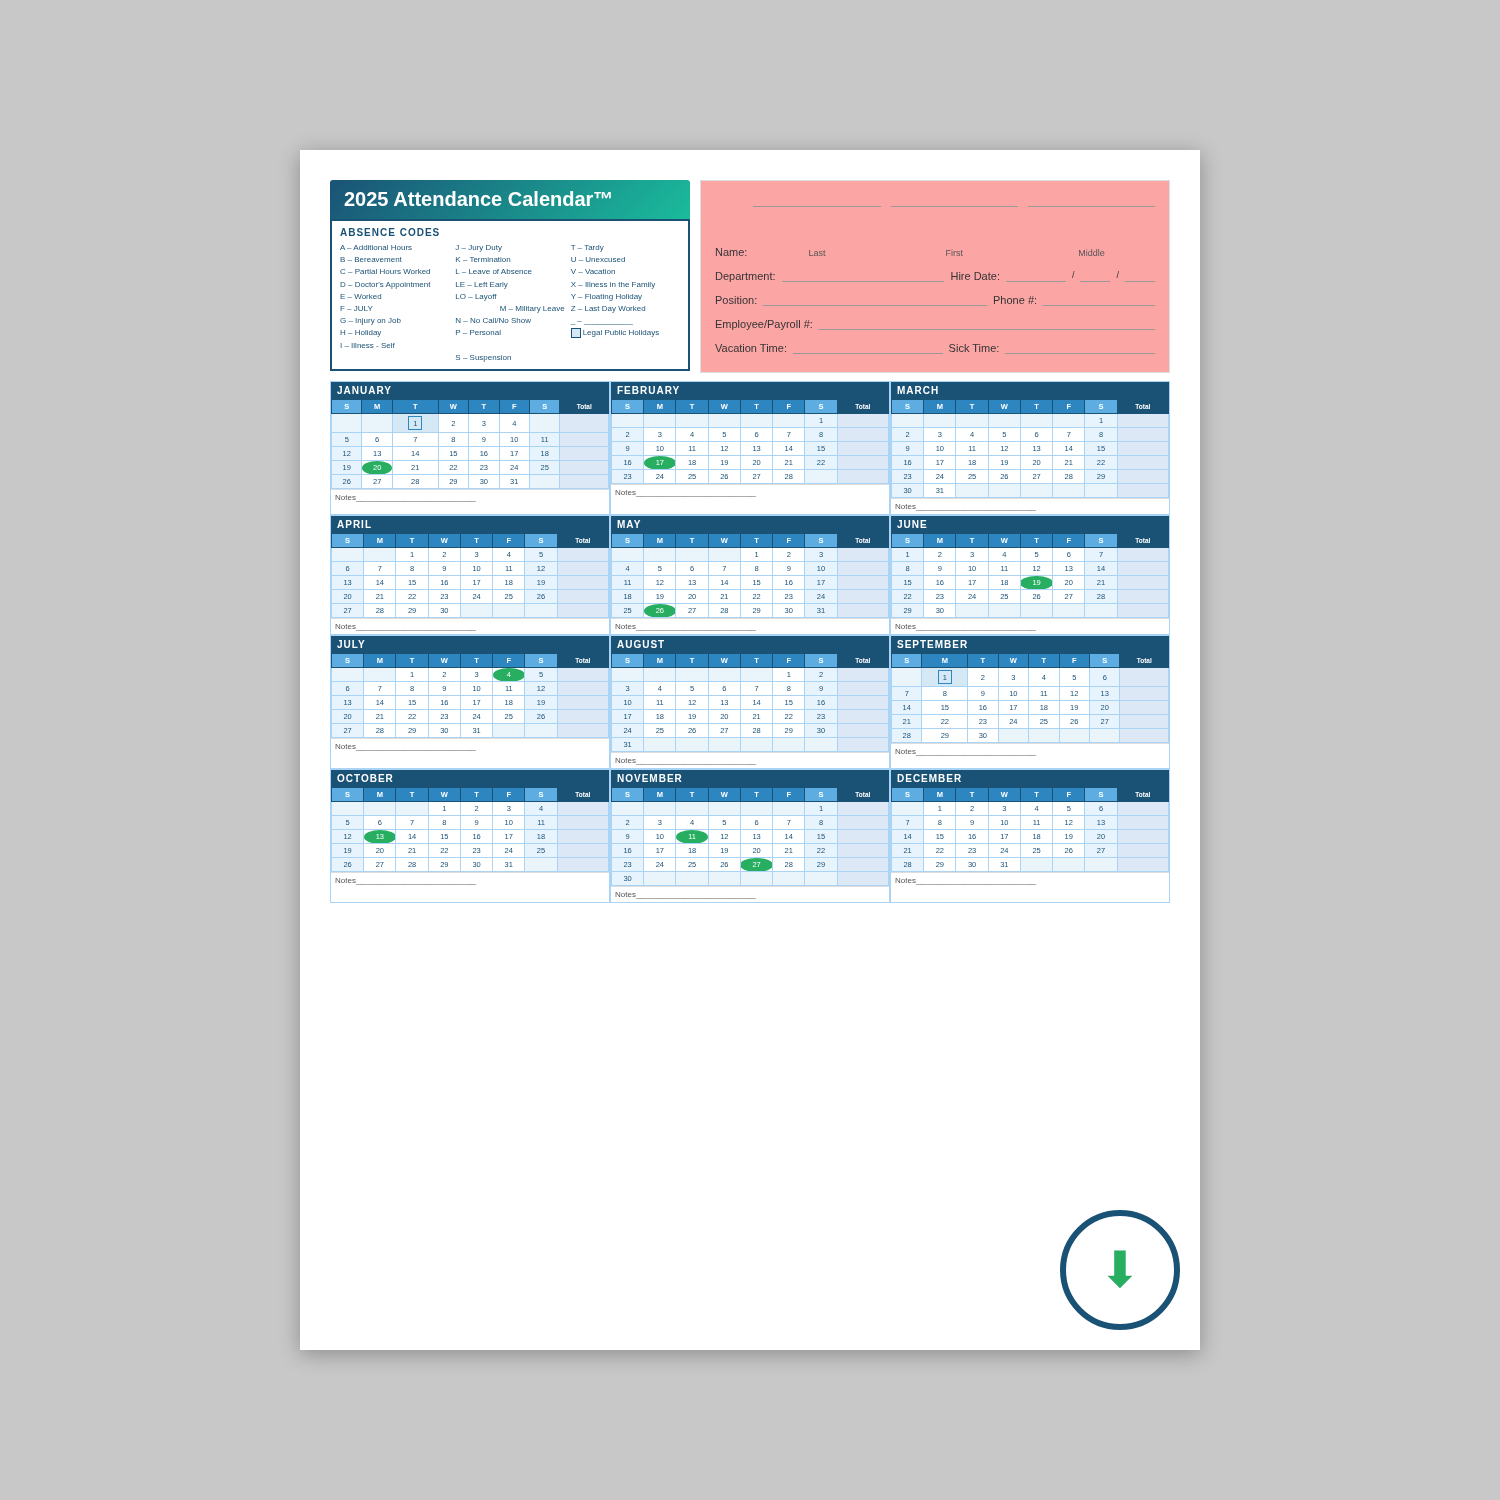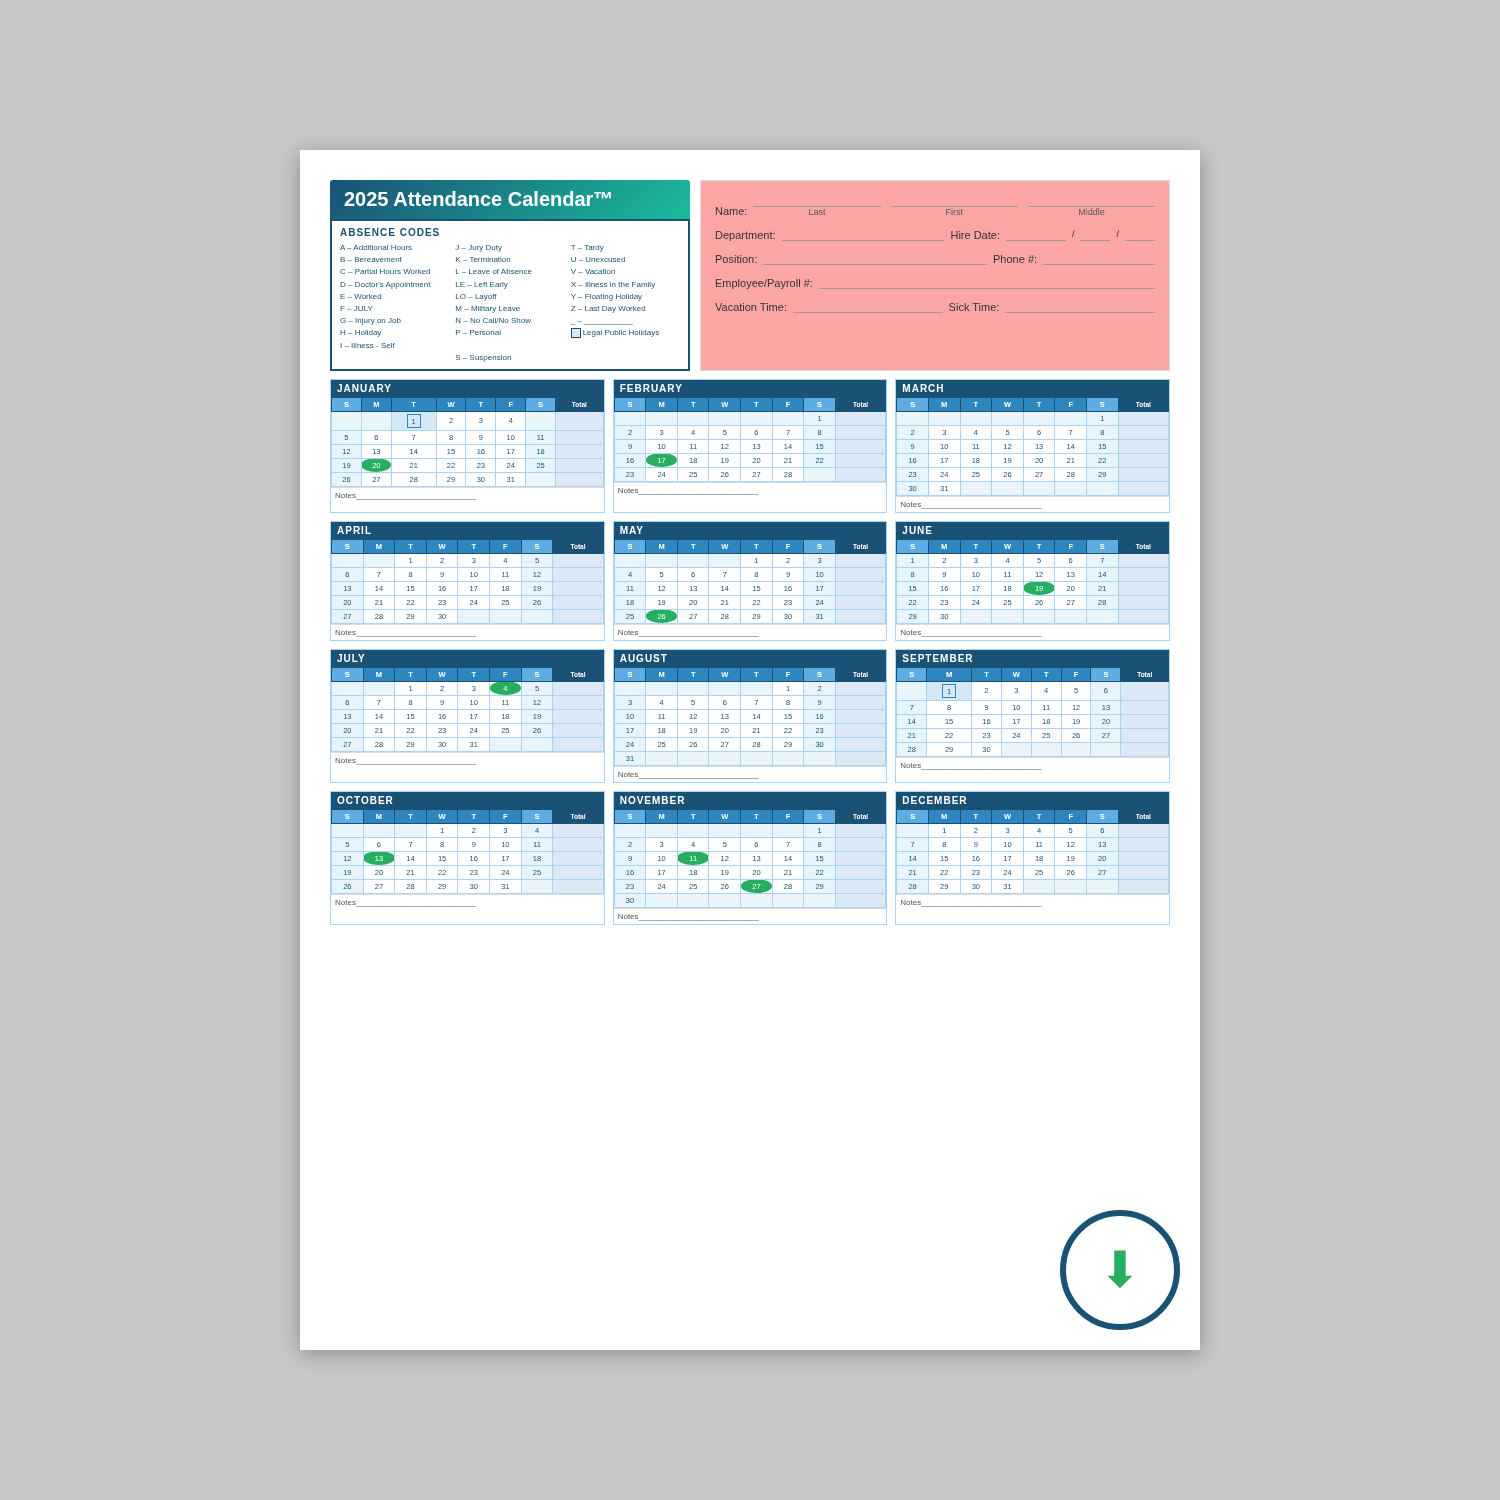--- a/index.html
+++ b/index.html
@@ -76,28 +76,27 @@
       border-bottom: 1px solid #999;
       min-width: 60px;
       height: 16px;
     }
     .info-line-short { width: 60px; border-bottom: 1px solid #999; height: 16px; }
     .name-parts {
       display: flex;
       gap: 10px;
       flex: 1;
     }
-    .name-part { display: flex; flex-direction: column; flex: 1; align-items: center; }
+    .name-part { display: flex; flex-direction: column; flex: 1; align-items: center; gap: 41px; }
     .name-part-label { font-size: 9px; color: #555; }
     .name-part-line { width: 100%; border-bottom: 1px solid #999; height: 16px; }
     
     .calendars-grid {
       display: grid;
       grid-template-columns: 1fr 1fr 1fr;
-      gap: 8px;
       margin-top: 8px;
     }
     .cal-month {
       border: 1px solid #aad4f5;
       font-size: 8px;
     }
     .cal-header {
       background: #1a5276;
       color: white;
       font-weight: bold;
@@ -189,21 +188,21 @@
             <span style="font-size: 8px; line-height: 1.4;">C – Partial Hours Worked</span>
             <span style="font-size: 8px; line-height: 1.4;">L  – Leave of Absence</span>
             <span style="font-size: 8px; line-height: 1.4;">V – Vacation</span>
             <span style="font-size: 8px; line-height: 1.4;">D – Doctor's Appointment</span>
             <span style="font-size: 8px; line-height: 1.4;">LE – Left Early</span>
             <span style="font-size: 8px; line-height: 1.4;">X – Illness in the Family</span>
             <span style="font-size: 8px; line-height: 1.4;">E – Worked</span>
             <span style="font-size: 8px; line-height: 1.4;">LO – Layoff</span>
             <span style="font-size: 8px; line-height: 1.4;">Y – Floating Holiday</span>
             <span style="font-size: 8px; line-height: 1.4;">F – JULY</span>
-            <span style="font-size: 8px; line-height: 1.4;">M – Military Leave</span>
+            <span style="font-size: 8px; line-height: 1.4; text-align: right;">M – Military Leave</span>
             <span style="font-size: 8px; line-height: 1.4;">Z – Last Day Worked</span>
             <span style="font-size: 8px; line-height: 1.4;">G – Injury on Job</span>
             <span style="font-size: 8px; line-height: 1.4;">N – No Call/No Show</span>
             <span style="font-size: 8px; line-height: 1.4;">_ – ___________</span>
             <span style="font-size: 8px; line-height: 1.4;">H – Holiday</span>
             <span style="font-size: 8px; line-height: 1.4;">P  – Personal</span>
             <span style="font-size: 8px; line-height: 1.4; color: rgb(26, 82, 118);"><span style="display:inline-block;width:10px;height:10px;background:#d5e8f5;border:1px solid #1a5276;vertical-align:middle;margin-right:2px;"></span>Legal Public Holidays</span>
             <span style="font-size: 8px; line-height: 1.4;">I  – Illness - Self</span>
             <span style="font-size: 8px; line-height: 1.4; margin-top: 12px;">S  – Suspension</span>
             <span style="font-size: 8px; line-height: 1.4;"></span>

